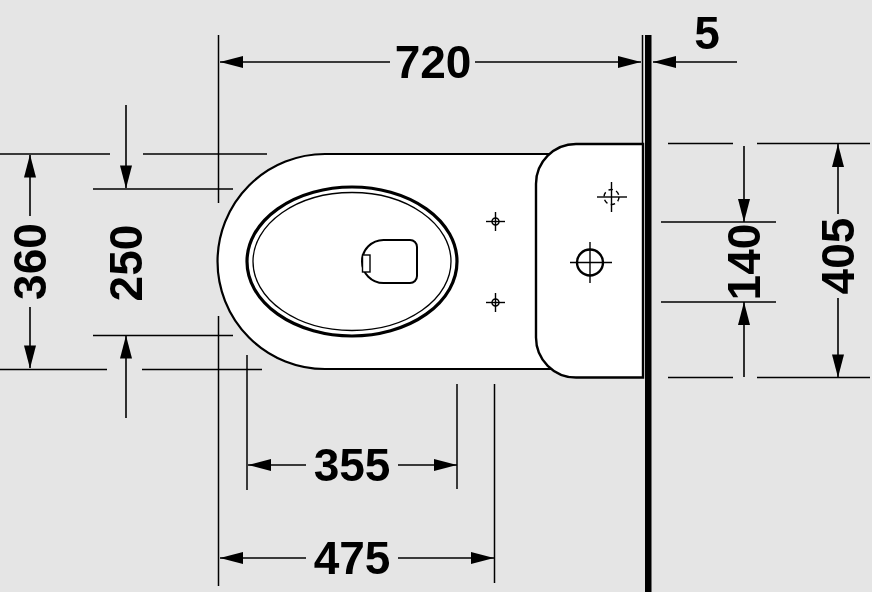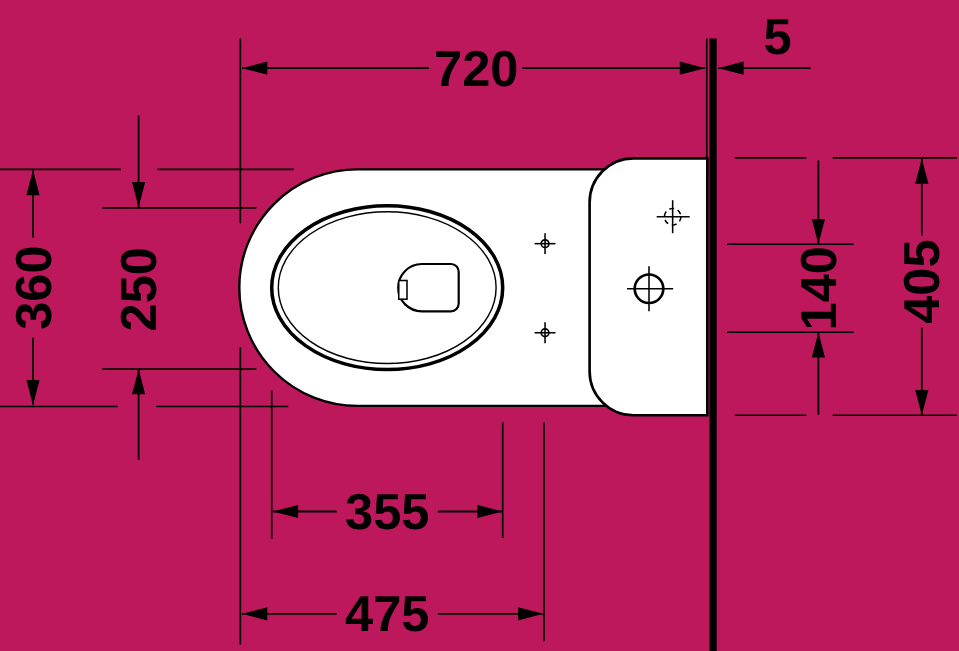--- a/index.html
+++ b/index.html
@@ -4,21 +4,21 @@
 <style>
   html, body {
     margin: 0;
     padding: 0;
     background: #ffffff;
   }
   .canvas {
     position: relative;
     width: 872px;
     height: 592px;
-    background: #be185d;
+    background: #e5e5e5;
     overflow: hidden;
   }
   svg {
     display: block;
   }
   .dim-text {
     font-family: "Liberation Sans", "DejaVu Sans", sans-serif;
     font-weight: bold;
     font-size: 46px;
     fill: #000000;

